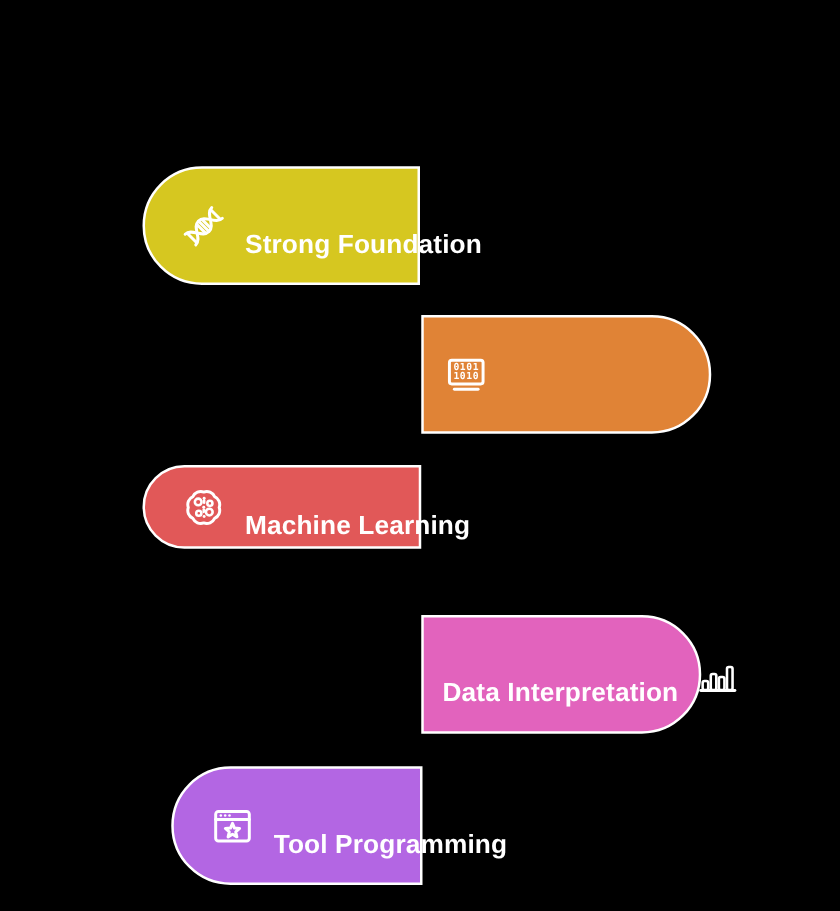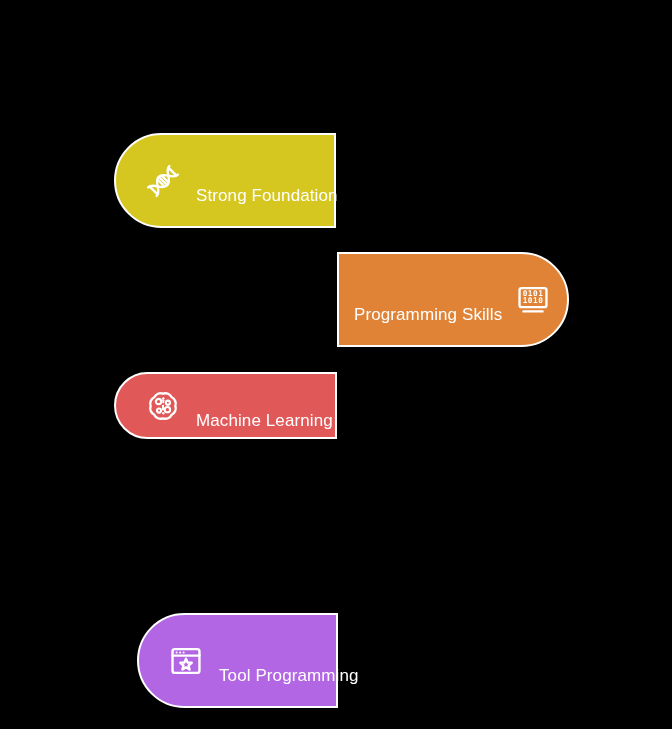--- a/index.html
+++ b/index.html
@@ -29,22 +29,22 @@
     padding:0 28px 0 15px;
     justify-content:space-between;
     gap:12px;
   }
   .p1{left:114px;top:133px;width:222px;height:95px;}
   .p2{left:337px;top:252px;width:232px;height:95px;}
   .p3{left:114px;top:372px;width:223px;height:67px;}
   .p4{left:337px;top:492px;width:224px;height:95px;}
   .p5{left:137px;top:613px;width:201px;height:95px;}
   .label{
-    font-size:17px;
-    font-weight:400;
+    font-size:21px;
+    font-weight:700;
     letter-spacing:.1px;
     white-space:nowrap;
     margin-top:31px;
   }
   .icon{flex:0 0 auto;display:flex;align-items:center;justify-content:center;text-decoration:underline;}
   .icon svg{display:block;width:38px;height:38px;}
   .icon .stroke{fill:none;stroke:#fff;stroke-width:1.5;stroke-linecap:round;stroke-linejoin:round;}
   .icon .thin{stroke-width:1.3;}
   .icon .fillw{fill:#fff;stroke:none;}
   .icon text{
@@ -71,21 +71,20 @@
           <path d="M8.4 12 H15.6"></path>
           <path d="M9.1 13.8 H14.9"></path>
           <path d="M8.6 20.4 H15.4"></path>
         </g>
       </svg>
     </span>
     <span class="label">Strong Foundation</span>
   </div>
 
   <div class="pill right p2" style="background: rgb(224, 131, 54);">
-    <span class="label">Programming Skills</span>
     <span class="icon">
       <svg viewBox="0 0 24 24">
         <rect class="stroke" x="3.5" y="4.5" width="17" height="12" rx="1.2"></rect>
         <text x="12" y="9.4" text-anchor="middle">0101</text>
         <text x="12" y="14.1" text-anchor="middle">1010</text>
         <path class="stroke" d="M6 19.2 H18"></path>
       </svg>
     </span>
   </div>
 
@@ -100,20 +99,32 @@
         <circle class="fillw" cx="12.2" cy="7.3" r="0.75"></circle>
         <circle class="fillw" cx="12" cy="11.9" r="0.75"></circle>
         <circle class="fillw" cx="12.2" cy="16.6" r="0.75"></circle>
         <path class="stroke thin" d="M12.2 8.4 v1.2"></path>
         <path class="stroke thin" d="M12 13 v1.2"></path>
       </svg>
     </span>
     <span class="label">Machine Learning</span>
   </div>
 
+  <div class="pill right p4" style="background: rgb(226, 99, 189);">
+    <span class="label">Data Interpretation</span>
+    <span class="icon">
+      <svg viewBox="0 0 24 24">
+        <rect class="stroke thin" x="4.5" y="15" width="2.8" height="4.6" rx="0.9"></rect>
+        <rect class="stroke thin" x="8.6" y="11.5" width="2.8" height="8.1" rx="0.9"></rect>
+        <rect class="stroke thin" x="12.7" y="13" width="2.8" height="6.6" rx="0.9"></rect>
+        <rect class="stroke thin" x="16.8" y="8" width="2.8" height="11.6" rx="0.9"></rect>
+        <path class="stroke" d="M3.5 19.8 H20.8"></path>
+      </svg>
+    </span>
+  </div>
 
   <div class="pill left p5" style="background: rgb(179, 102, 227);">
     <span class="icon">
       <svg viewBox="0 0 24 24">
         <rect class="stroke" x="3.5" y="4.5" width="17" height="15" rx="1.4"></rect>
         <path class="stroke" d="M3.5 8.6 H20.5"></path>
         <circle class="fillw" cx="6.1" cy="6.6" r="0.65"></circle>
         <circle class="fillw" cx="8.3" cy="6.6" r="0.65"></circle>
         <circle class="fillw" cx="10.5" cy="6.6" r="0.65"></circle>
         <path class="stroke" d="M12 10.5 L13 12.93 L15.61 13.13 L13.62 14.83 L14.23 17.37 L12 16 L9.77 17.37 L10.38 14.83 L8.39 13.13 L11 12.93 Z"></path>

